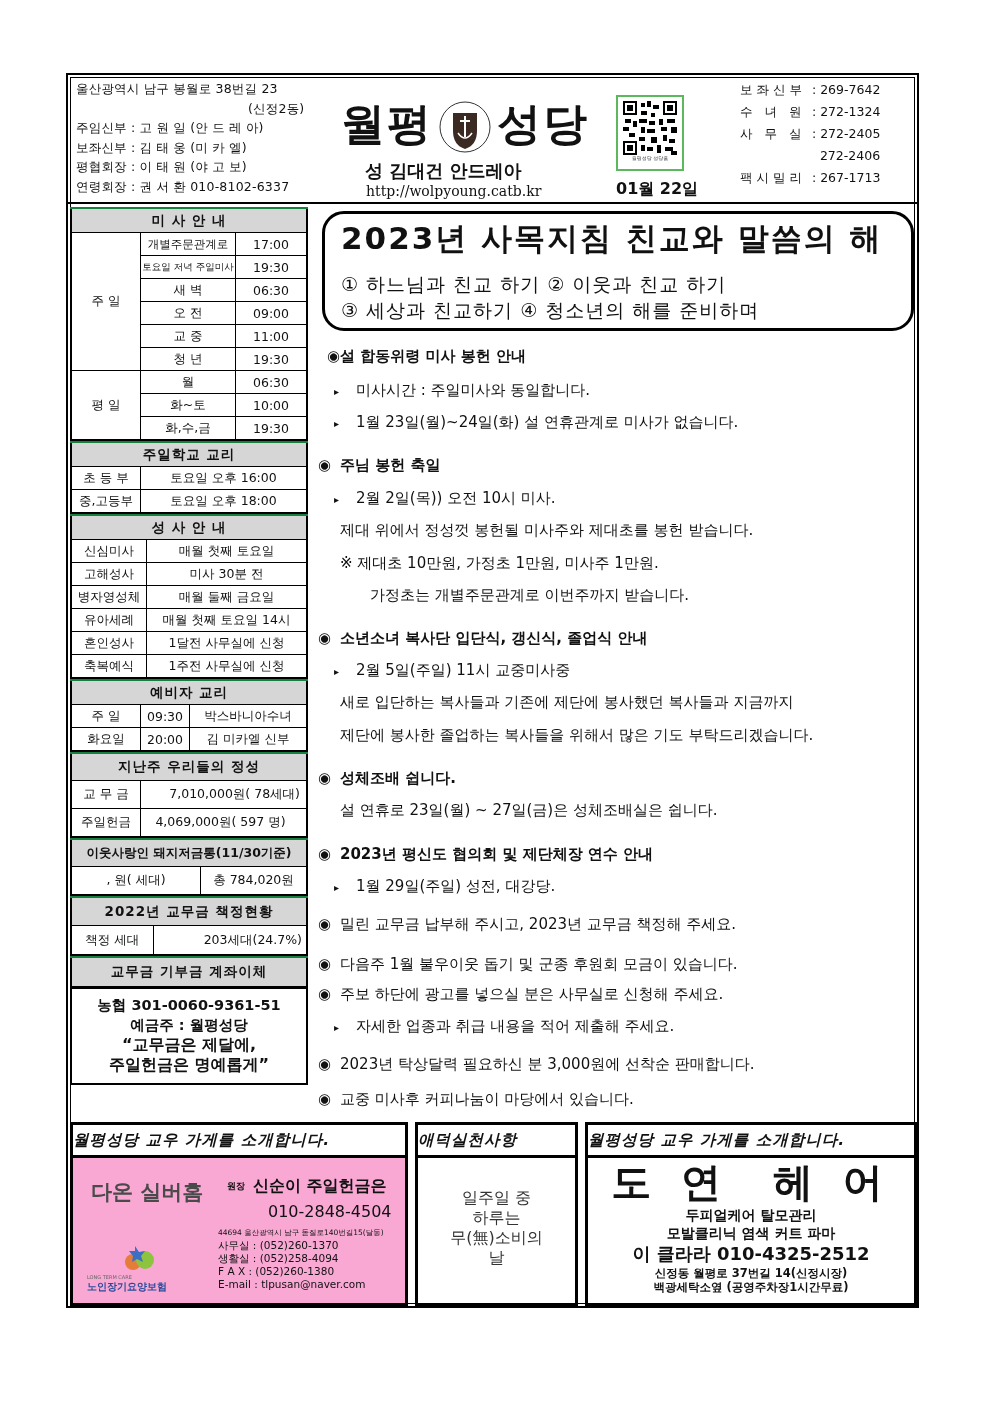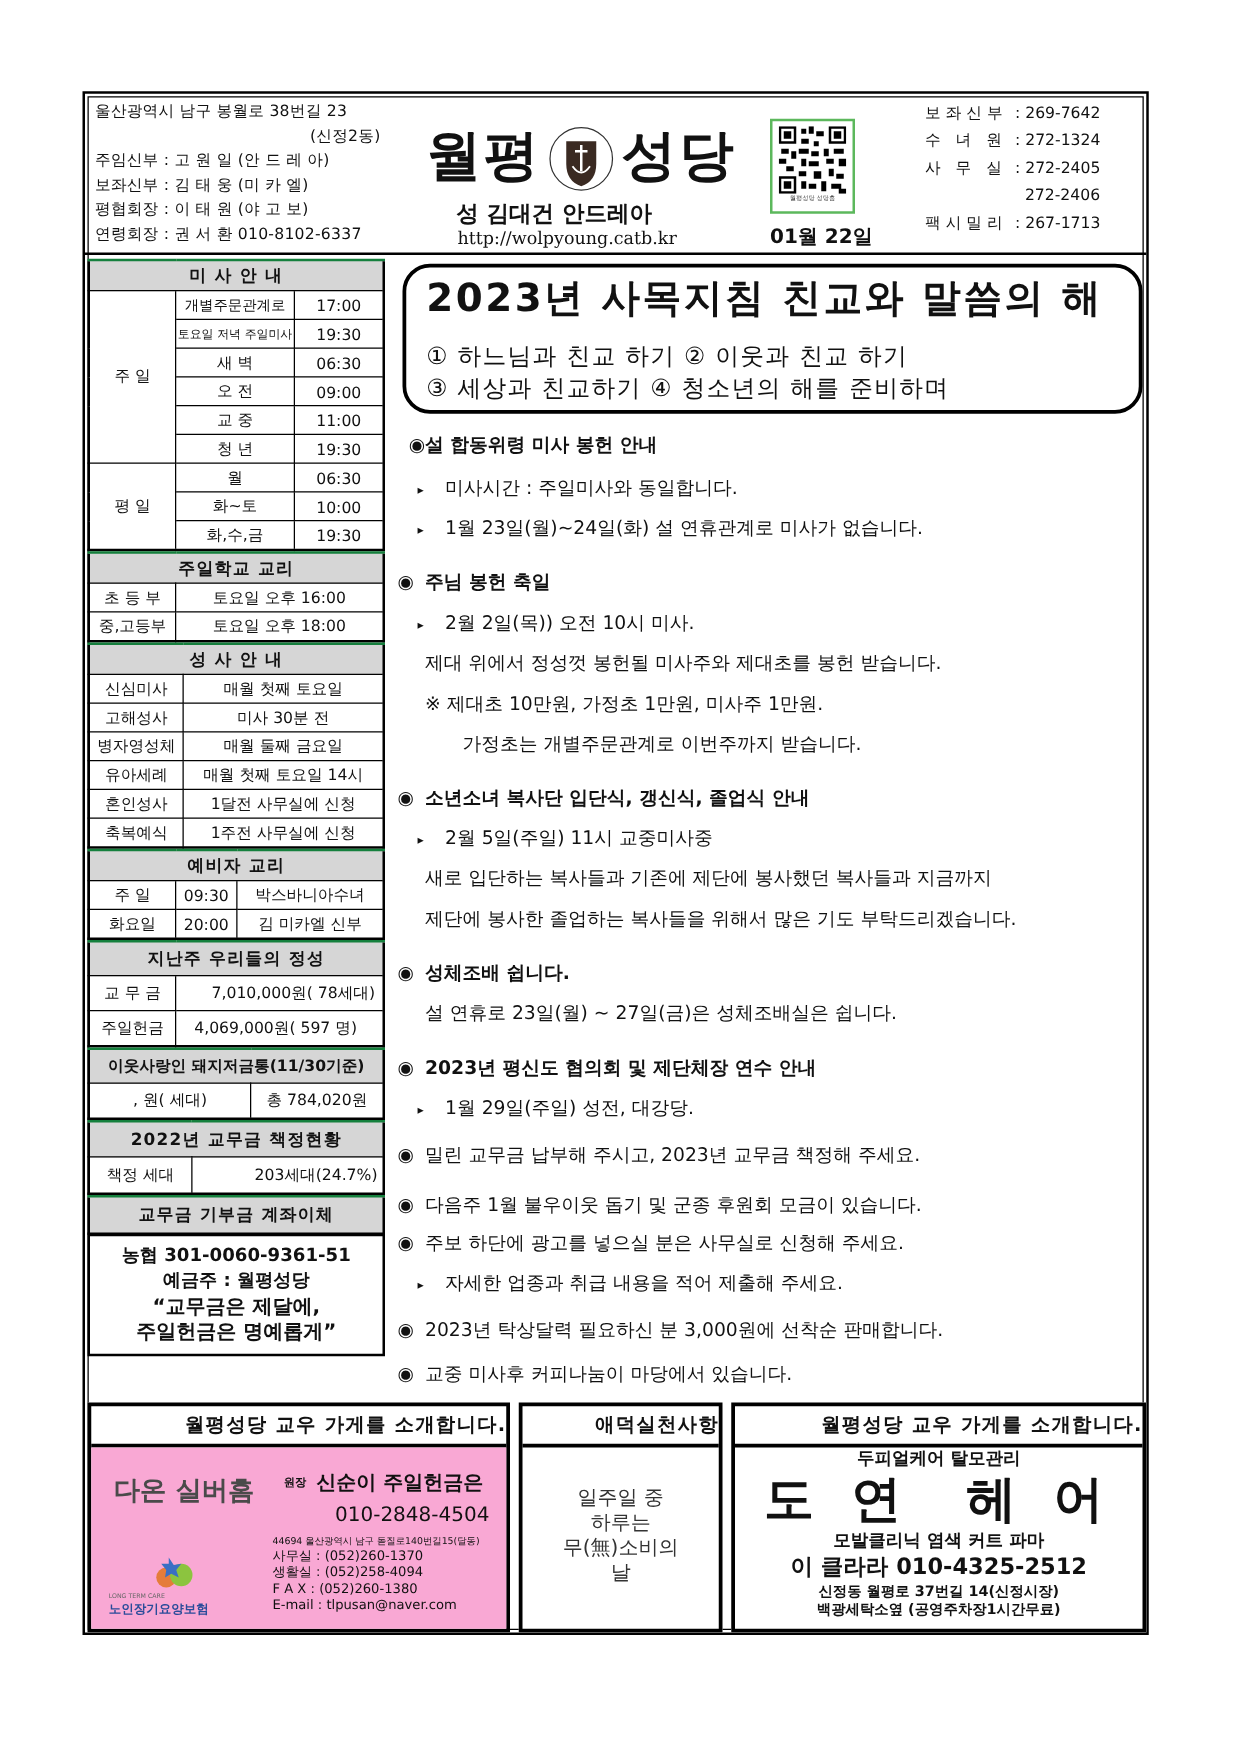--- a/index.html
+++ b/index.html
@@ -32,21 +32,21 @@
   .rc{position:absolute;left:250px;top:132px;width:600px;}
   .banner{position:absolute;left:4px;top:4px;width:592px;height:120px;border:3px solid #000;border-radius:22px;box-sizing:border-box;}
   .banner .t{position:absolute;left:16px;top:4px;font-size:31px;font-weight:bold;letter-spacing:2px;}
   .banner .g{position:absolute;left:16px;font-size:19px;letter-spacing:1px;}
   .news{position:absolute;left:0;top:140px;width:600px;font-size:15px;}
   .item{position:absolute;left:0;white-space:nowrap;}
   .item.b{font-weight:bold;}
   .bul{display:inline-block;width:22px;}
   
   .box{position:absolute;border:3px solid #000;box-sizing:border-box;background:#fff;}
-  .box .bh{height:30px;border-bottom:3px solid #000;font-size:15.5px;font-weight:bold;text-align:right;line-height:30px;letter-spacing:1px;}
+  .box .bh{height:30px;border-bottom:3px solid #000;font-size:15.5px;font-weight:bold;text-align:left;line-height:30px;letter-spacing:1px;font-style:italic;}
 </style>
 </head>
 <body>
 
 <div class="frame">
   <div class="frame-inner"></div>
 
   <div class="hdr">
     <div class="hdr-left">
       <div>울산광역시 남구 봉월로 38번길 23</div>
@@ -326,21 +326,21 @@
       <div>일주일 중</div>
       <div>하루는</div>
       <div>무(無)소비의</div>
       <div>날</div>
     </div>
   </div>
 
   <div class="box" style="left:517px;top:1047px;width:332px;height:184px">
     <div class="bh">월평성당 교우 가게를 소개합니다.</div>
     <div style="text-align:center;">
+      <div style="font-size:40px;font-weight:bold;letter-spacing:8px;line-height:48px;white-space:pre">도 연  헤 어</div>
       <div style="font-size:14px;font-weight:bold;line-height:18px">두피얼케어 탈모관리</div>
-      <div style="font-size:40px;font-weight:bold;letter-spacing:8px;line-height:48px;white-space:pre">도 연  헤 어</div>
       <div style="font-size:14px;font-weight:bold;line-height:18px">모발클리닉 염색 커트 파마</div>
       <div style="font-size:18px;font-weight:bold;line-height:24px">이 클라라 010-4325-2512</div>
       <div style="font-size:11.5px;font-weight:bold;line-height:14px">신정동 월평로 37번길 14(신정시장)</div>
       <div style="font-size:11.5px;font-weight:bold;line-height:14px">백광세탁소옆 (공영주차장1시간무료)</div>
     </div>
   </div>
 </div>
 
 </body></html>

